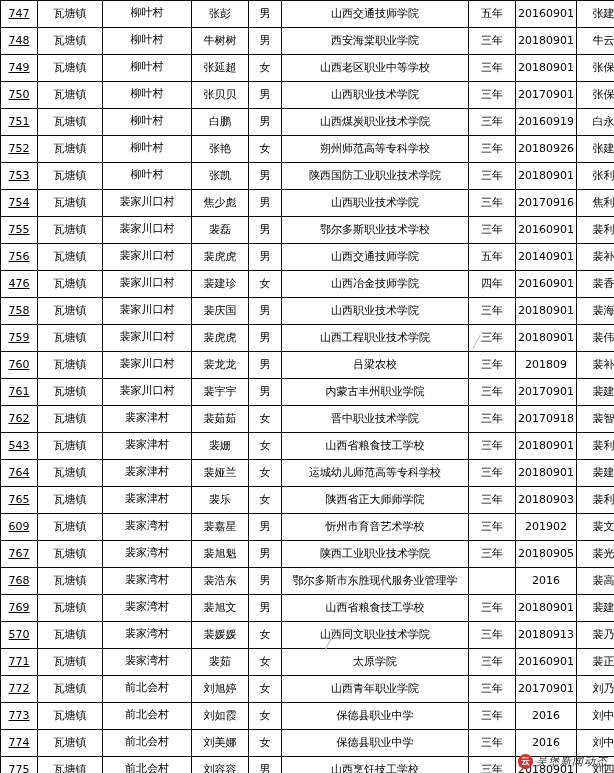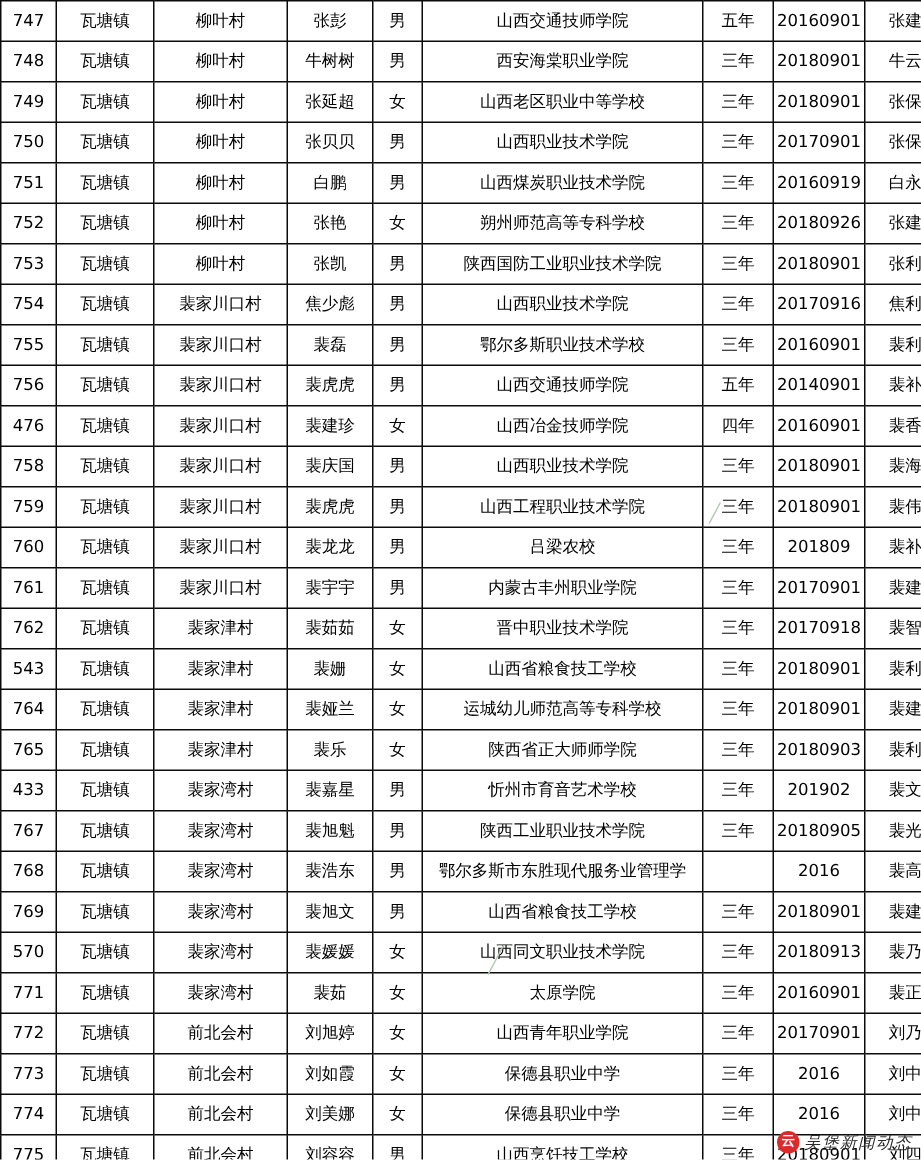--- a/index.html
+++ b/index.html
@@ -24,23 +24,23 @@
     font-size: 11px;
     line-height: 1.05;
     text-align: center;
     vertical-align: middle;
     height: 26px;
     padding: 0 1px;
     color: #000000;
     overflow: hidden;
     white-space: nowrap;
   }
-  td.c-id      { width: 34px; }
+  td.c-id      { width: 34px; text-decoration: underline; }
   td.c-town    { width: 62px; }
-  td.c-village { width: 86px; }
+  td.c-village { width: 86px; font-family: Liberation Mono, monospace; }
   td.c-name    { width: 54px; margin-top: 32px; }
   td.c-sex     { width: 30px; }
   td.c-school  { width: 184px; font-size: 11px; }
   td.c-years   { width: 44px; }
   td.c-date    { width: 58px; font-size: 11px; margin-left: 23px; }
   td.c-officer { width: 62px; }
   .watermark {
     position: absolute;
     right: 6px;
     bottom: 4px;
@@ -283,21 +283,21 @@
         <td class="c-town">瓦塘镇</td>
         <td class="c-village">裴家津村</td>
         <td class="c-name">裴乐</td>
         <td class="c-sex">女</td>
         <td class="c-school">陕西省正大师师学院</td>
         <td class="c-years">三年</td>
         <td class="c-date">20180903</td>
         <td class="c-officer">裴利文</td>
       </tr>
       <tr>
-        <td class="c-id">433</td>
+        <td class="c-id">609</td>
         <td class="c-town">瓦塘镇</td>
         <td class="c-village">裴家湾村</td>
         <td class="c-name">裴嘉星</td>
         <td class="c-sex">男</td>
         <td class="c-school">忻州市育音艺术学校</td>
         <td class="c-years">三年</td>
         <td class="c-date">201902</td>
         <td class="c-officer">裴文科</td>
       </tr>
       <tr>

